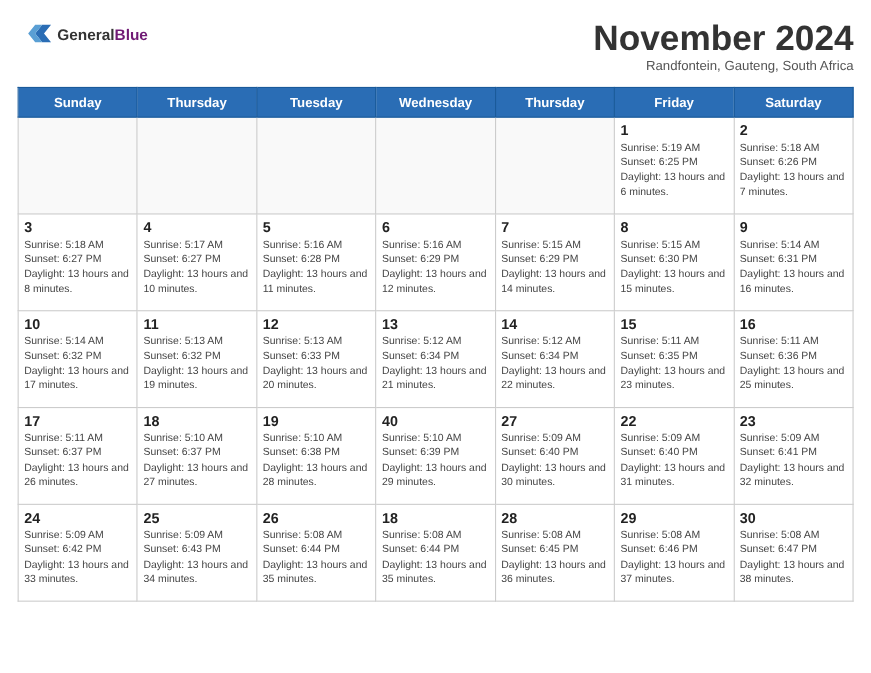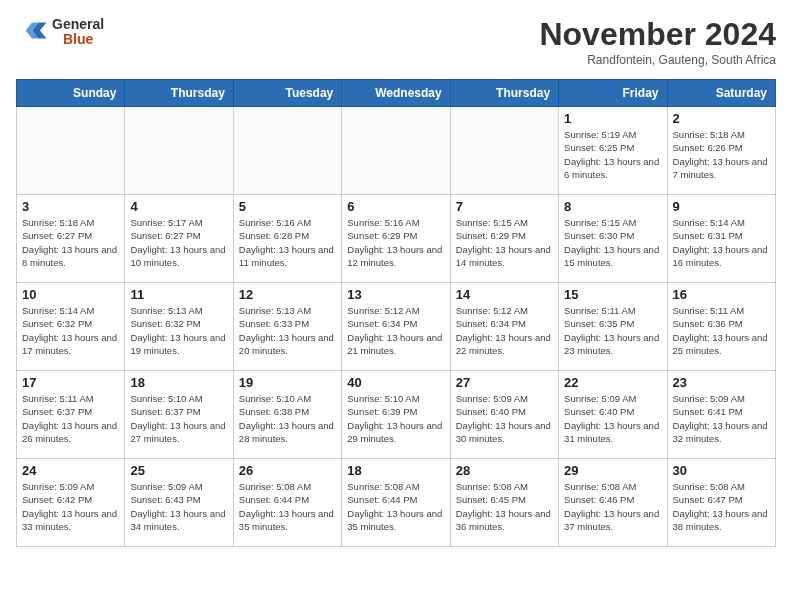--- a/index.html
+++ b/index.html
@@ -16,33 +16,31 @@
       align-items: flex-start;
       margin-bottom: 12px;
     }
     .logo {
       display: flex;
       align-items: center;
       gap: 4px;
     }
     .logo-text {
       display: flex;
-      flex-direction: column;
       line-height: 1.1;
-      align-items: center;
     }
     .logo-general {
       font-size: 14px;
       font-weight: bold;
       color: #333;
     }
     .logo-blue {
       font-size: 14px;
       font-weight: bold;
-      color: #c2410c;
+      color: #701a75;
     }
     .logo-icon {
       width: 32px;
       height: 32px;
     }
     .title-section {
       text-align: right;
     }
     .month-title {
       font-size: 32px;
@@ -58,21 +56,21 @@
       border-collapse: collapse;
       table-layout: fixed;
     }
     .calendar th {
       background-color: #2a6db5;
       color: #fff;
       font-size: 12px;
       font-weight: bold;
       padding: 6px 8px;
       border: 1px solid #1a5a9a;
-      text-align: right;
+      text-align: center;
     }
     .calendar td {
       border: 1px solid #ccc;
       vertical-align: top;
       padding: 4px 5px;
       font-size: 10px;
       color: #333;
       height: 88px;
       background: #fff;
     }

